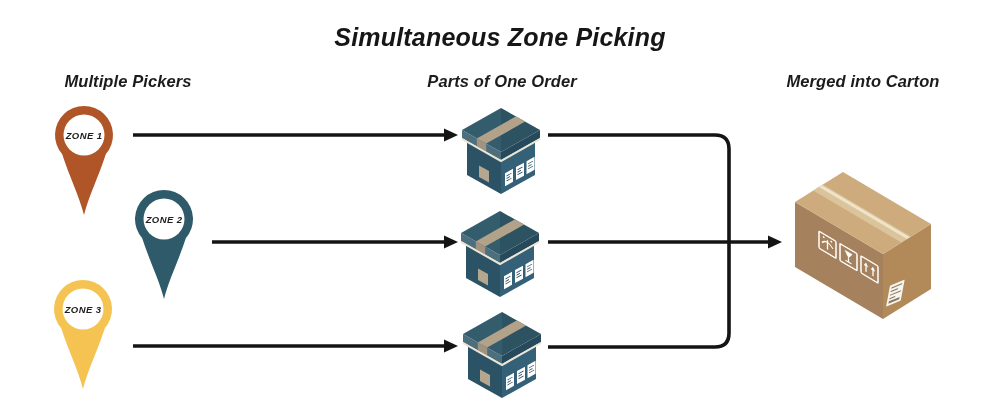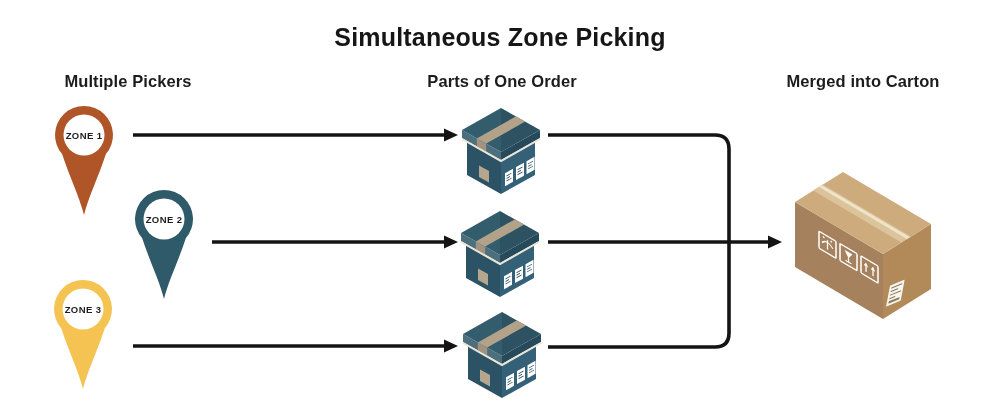--- a/index.html
+++ b/index.html
@@ -2,20 +2,21 @@
 <html><head>
 <meta charset="utf-8">
 <style>
   html,body{margin:0;padding:0;background:#ffffff;}
   .stage{
     position:relative;
     width:1000px;height:405px;
     background:#ffffff;
     font-family:"Liberation Sans", sans-serif;
     overflow:hidden;
+    font-style:italic;
   }
   svg{display:block;}
   .title-text{
     font-family:"Liberation Sans", sans-serif;
     font-size:25px;font-weight:700;fill:#161616;
     letter-spacing:.2px;
   }
   .heading-text{
     font-family:"Liberation Sans", sans-serif;
     font-size:16.5px;font-weight:700;fill:#1c1c1c;

